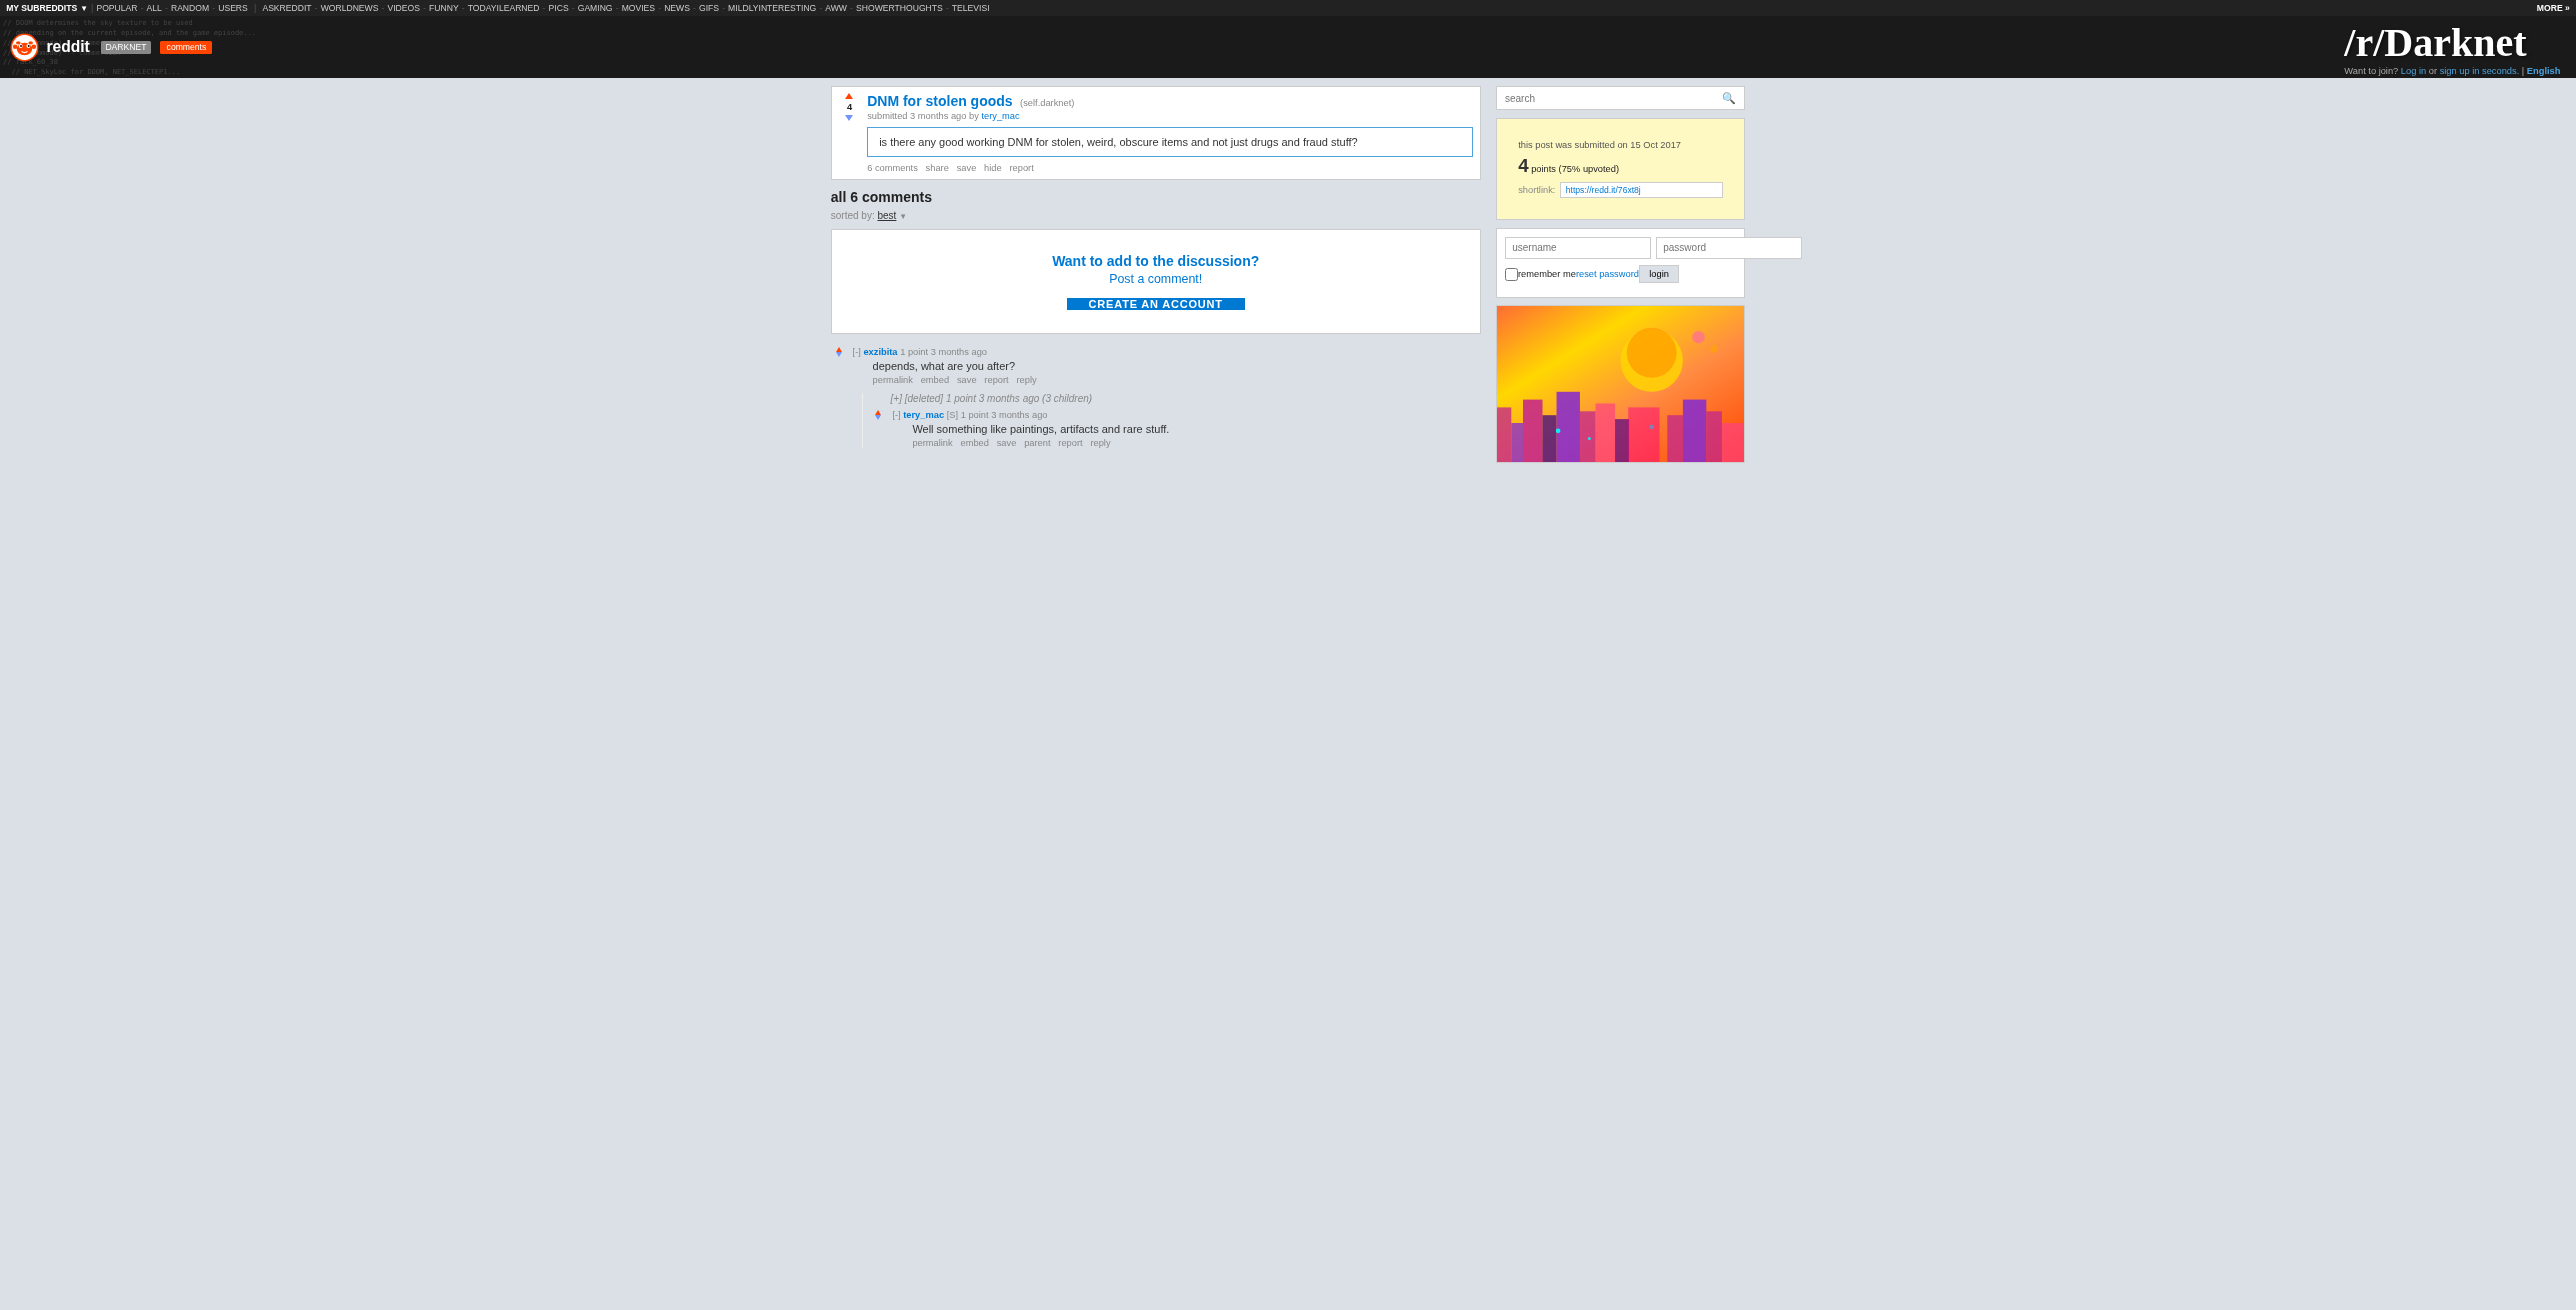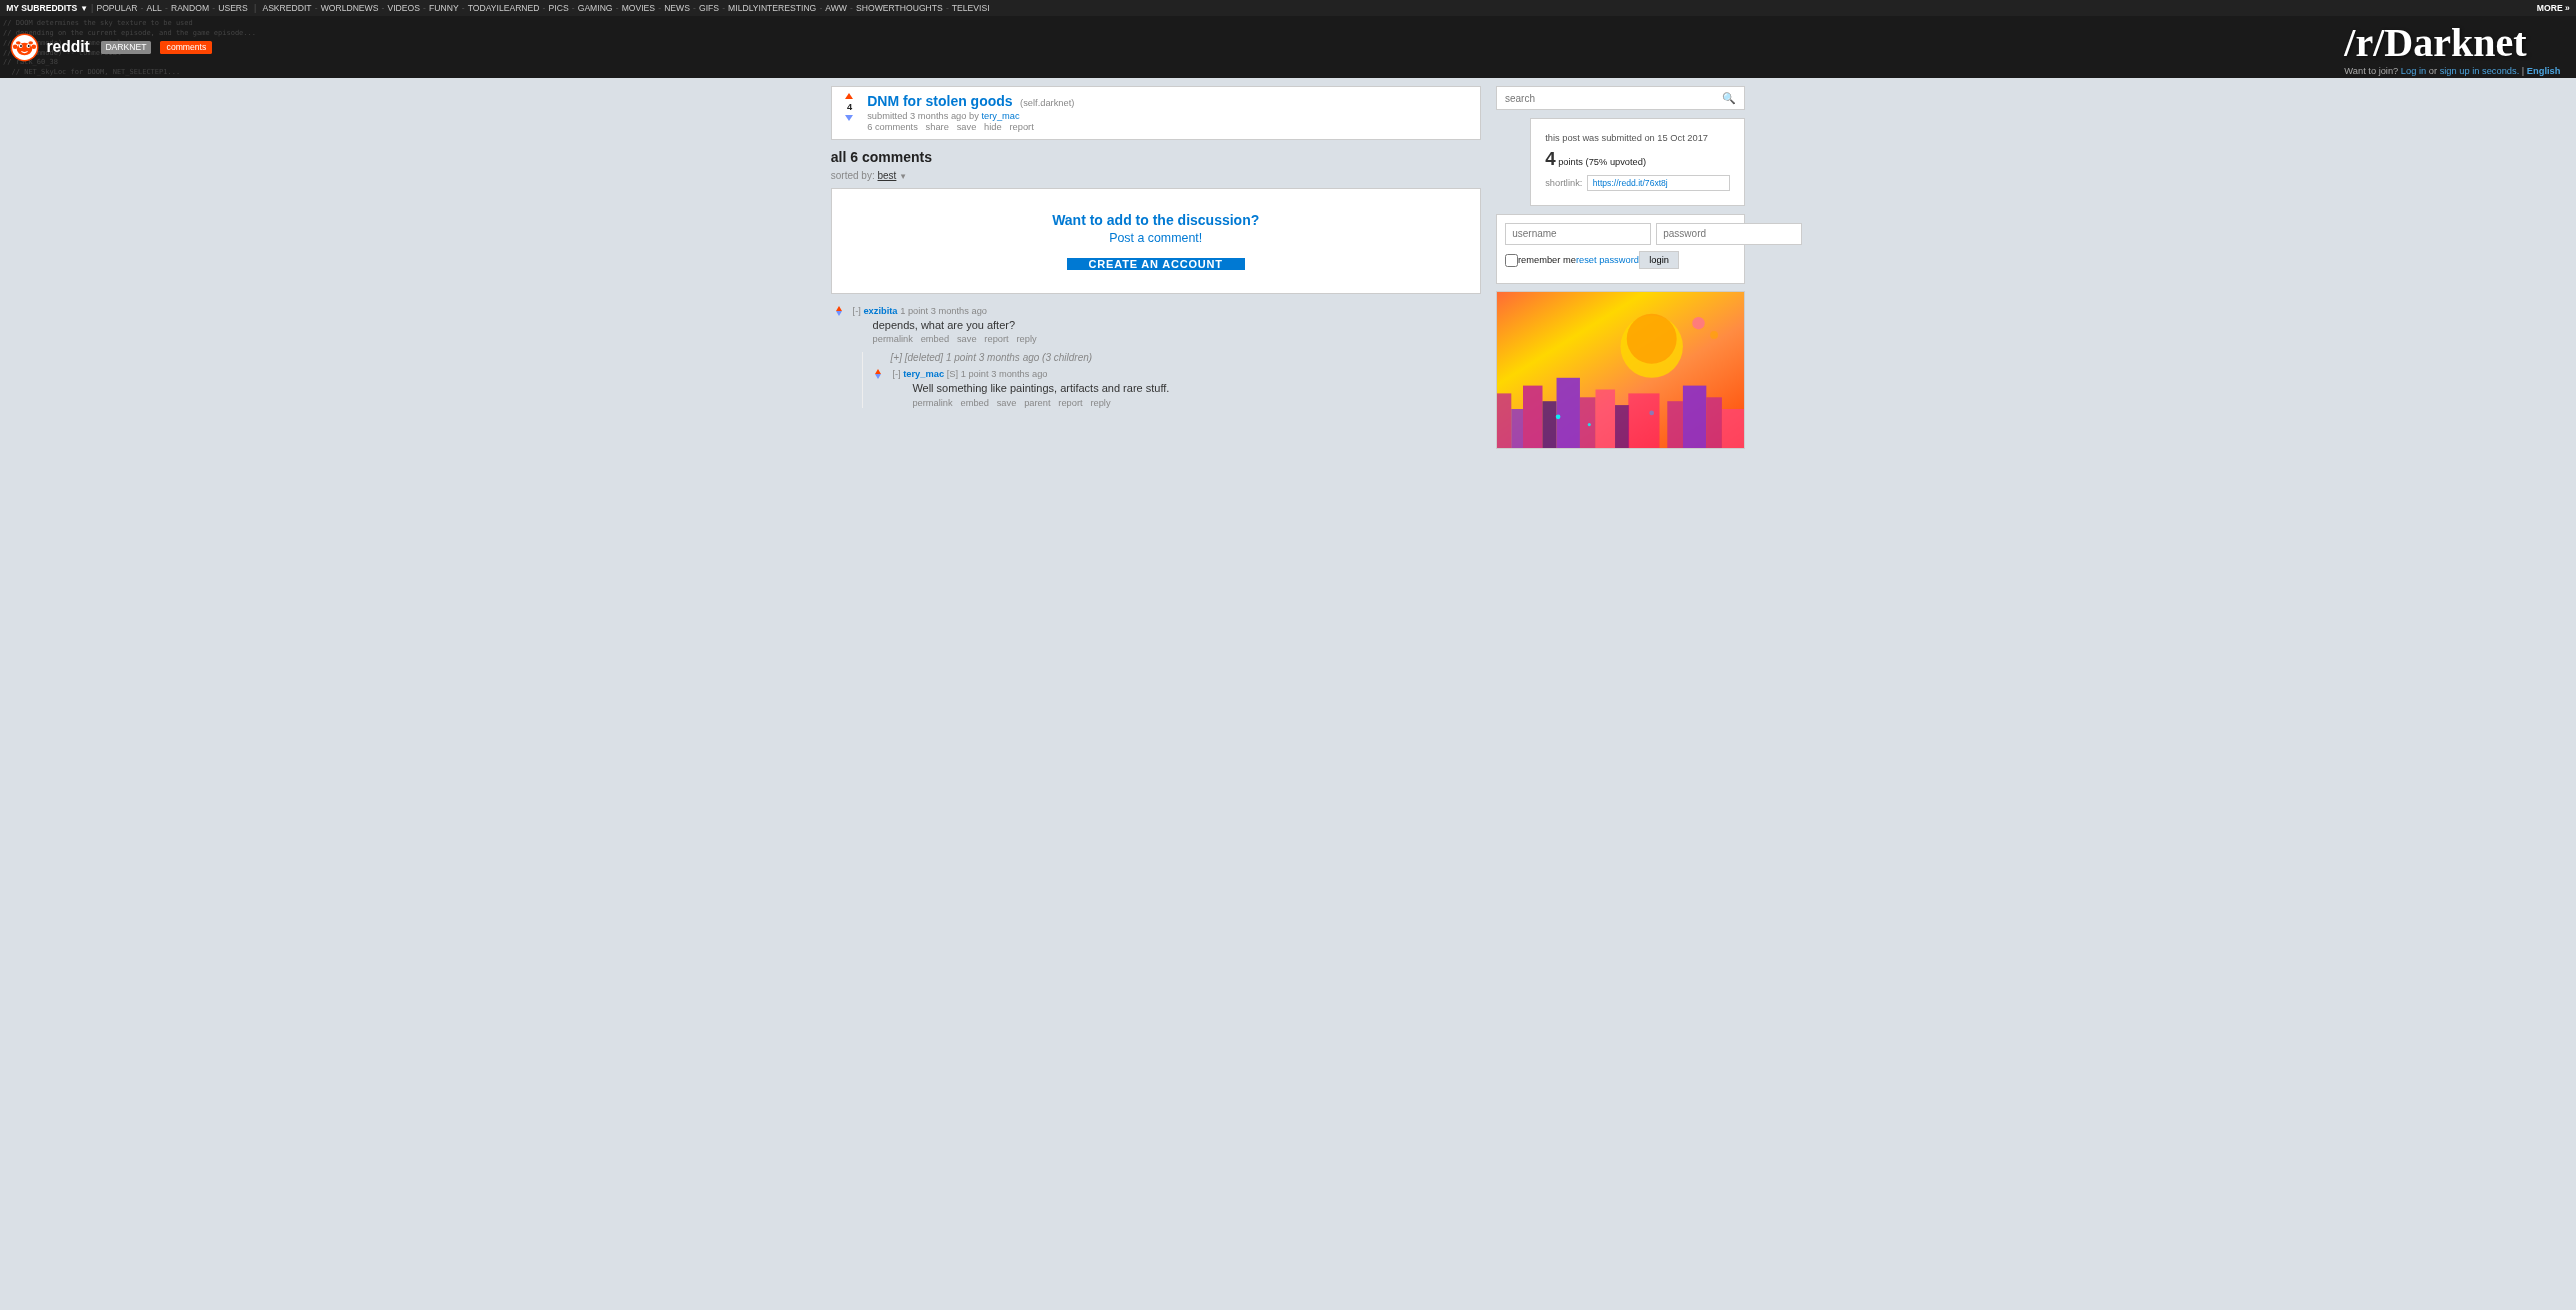--- a/index.html
+++ b/index.html
@@ -237,26 +237,25 @@
     .search-input {
       flex: 1;
       border: none;
       outline: none;
       font-size: 10px;
       color: #aaa;
     }
     .search-icon { color: #888; font-size: 11px; }
 
     .post-info-box {
-      background: #ffffff;
-      border: 0.8px solid #ccc;
-      padding: 14px;
+      background: #fef9c3;
+      border: 0.8px solid #ccc;
+      padding: 21px;
       margin-bottom: 7.8px;
       font-size: 9.3px;
-      margin-left: 34px;
     }
     .post-info-box .submitted-text { color: #555; margin-bottom: 3.1px; }
     .post-points {
       font-size: 18.7px;
       font-weight: bold;
       color: #333;
     }
     .shortlink-row {
       display: flex;
       align-items: center;
@@ -472,20 +471,21 @@
       </div>
       <div class="post-content">
         <div>
           <a class="post-title">DNM for stolen goods</a>
           <span class="post-domain">(self.darknet)</span>
         </div>
         <div class="post-meta">
           <span>submitted 3 months ago by</span>
           <a>tery_mac</a>
         </div>
+        <div class="post-body">is there any good working DNM for stolen, weird, obscure items and not just drugs and fraud stuff?</div>
         <div class="post-actions">
           <a>6 comments</a>
           <a>share</a>
           <a>save</a>
           <a>hide</a>
           <a>report</a>
         </div>
       </div>
     </div>
 

